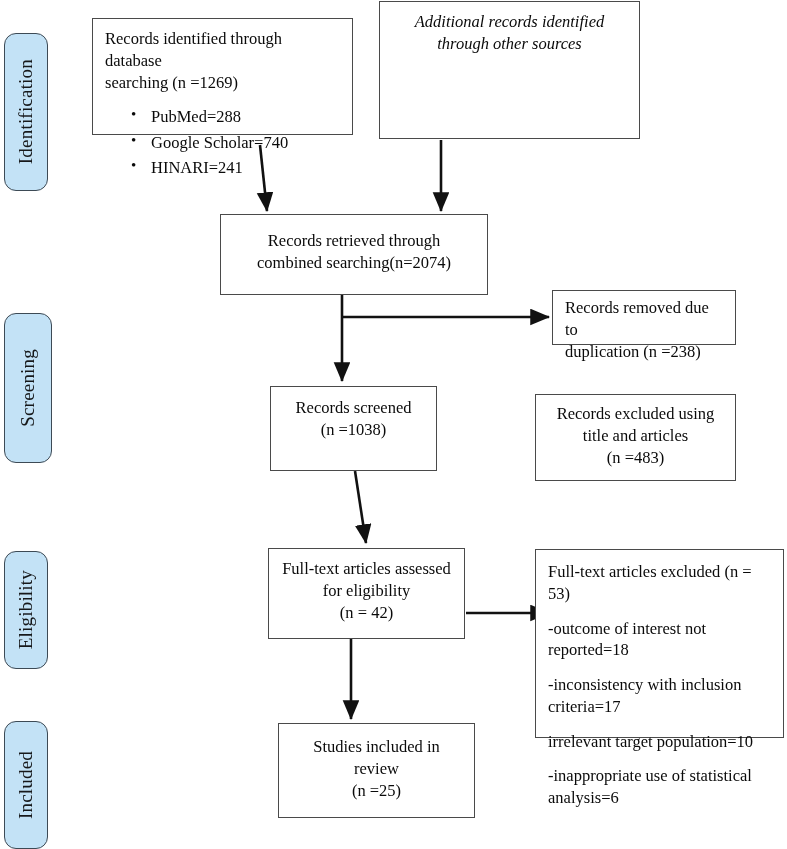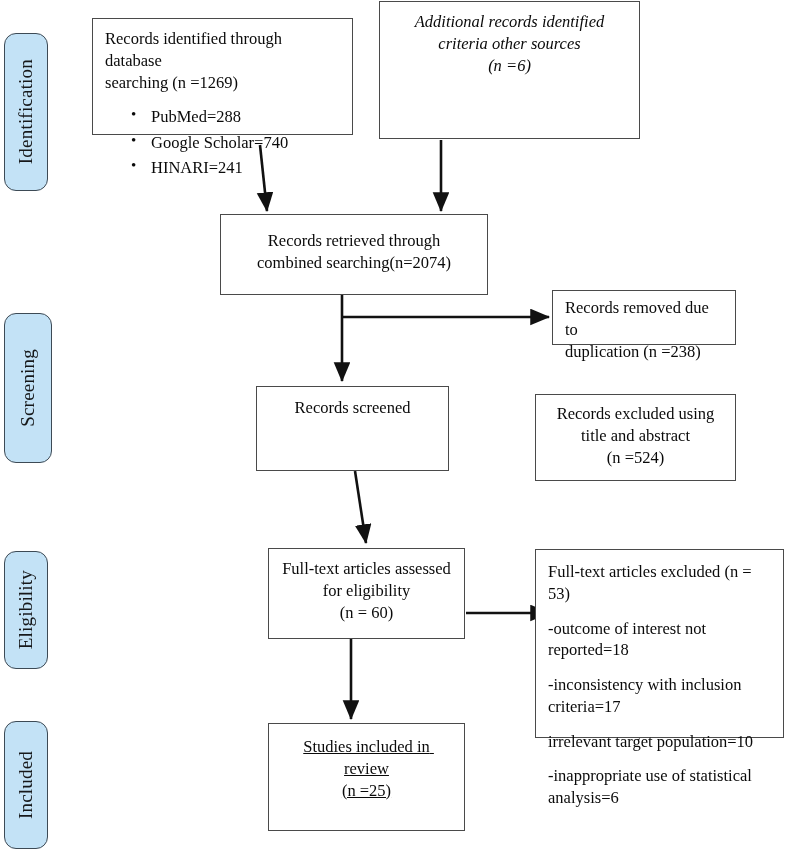--- a/index.html
+++ b/index.html
@@ -134,74 +134,74 @@
         <li>PubMed=288</li>
         <li> Google Scholar=740</li>
         <li>HINARI=241</li>
       </ul>
     </div>
   </div>
 
   <div class="node" style="left:379px; top:1px; width:261px; height:138px;font-style:italic;">
     <div class="pad">
       <div class="ln center">Additional records identified</div>
-      <div class="ln center">criteria other sources</div>
-      <div class="ln center">(n =6)</div>
+      <div class="ln center">through other sources</div>
     </div>
   </div>
 
   <div class="node" style="left:208px; top:214px; width:268px; height:81px;margin-left:12px;">
     <div class="pad" style="padding-top:15px;">
       <div class="ln center">Records retrieved through</div>
       <div class="ln center">combined searching(n=2074)</div>
     </div>
   </div>
 
   <div class="node" style="left:552px; top:290px; width:184px; height:55px;">
     <div class="pad" style="padding-top:6px;">
       <div class="ln left">Records removed due to</div>
       <div class="ln left">duplication (n =238)</div>
     </div>
   </div>
 
-  <div class="node" style="left:256px; top:386px; width:193px; height:85px;">
+  <div class="node" style="left:270px; top:386px; width:167px; height:85px;">
     <div class="pad" style="padding-top:10px;">
       <div class="ln center">Records screened</div>
+      <div class="ln center">(n =1038)</div>
     </div>
   </div>
 
   <div class="node" style="left:535px; top:394px; width:201px; height:87px;">
     <div class="pad" style="padding-top:8px;">
       <div class="ln center">Records excluded using</div>
-      <div class="ln center">title and abstract</div>
-      <div class="ln center">(n =524)</div>
+      <div class="ln center">title and articles</div>
+      <div class="ln center">(n =483)</div>
     </div>
   </div>
 
   <div class="node" style="left:268px; top:548px; width:197px; height:91px;">
     <div class="pad" style="padding-top:9px;">
       <div class="ln center">Full-text articles assessed</div>
       <div class="ln center">for eligibility</div>
-      <div class="ln center">(n = 60)</div>
+      <div class="ln center">(n = 42)</div>
     </div>
   </div>
 
   <div class="node" style="left:535px; top:549px; width:249px; height:189px;">
     <div class="pad" style="padding:11px 10px 0 12px;">
       <div class="ln left para">Full-text articles excluded (n = 53)</div>
       <div class="ln left para">-outcome of interest not
 reported=18</div>
       <div class="ln left para">-inconsistency with inclusion
 criteria=17</div>
       <div class="ln left para">irrelevant target population=10</div>
       <div class="ln left para">-inappropriate use of statistical
 analysis=6</div>
     </div>
   </div>
 
-  <div class="node" style="left:268px; top:723px; width:197px; height:108px;text-decoration:underline;">
+  <div class="node" style="left:278px; top:723px; width:197px; height:95px;">
     <div class="pad" style="padding-top:12px;">
       <div class="ln center">Studies included in review</div>
       <div class="ln center">(n =25)</div>
     </div>
   </div>
 
 </div>
 
 </body></html>

